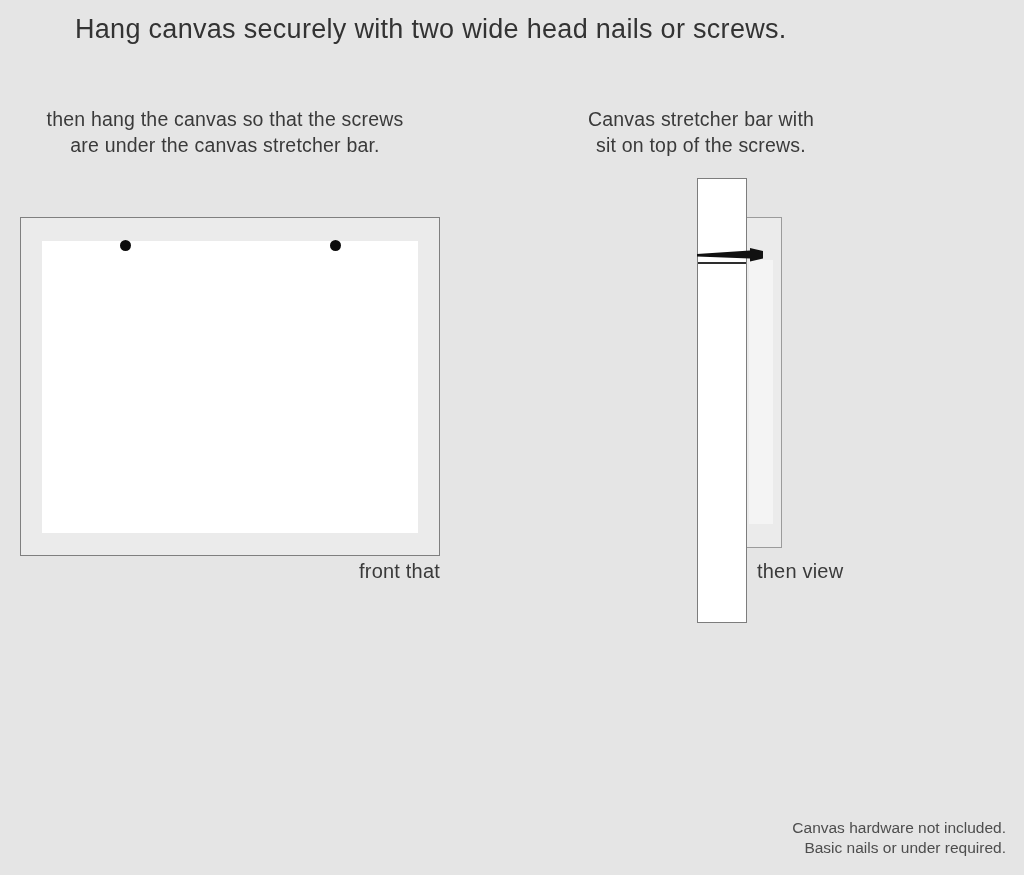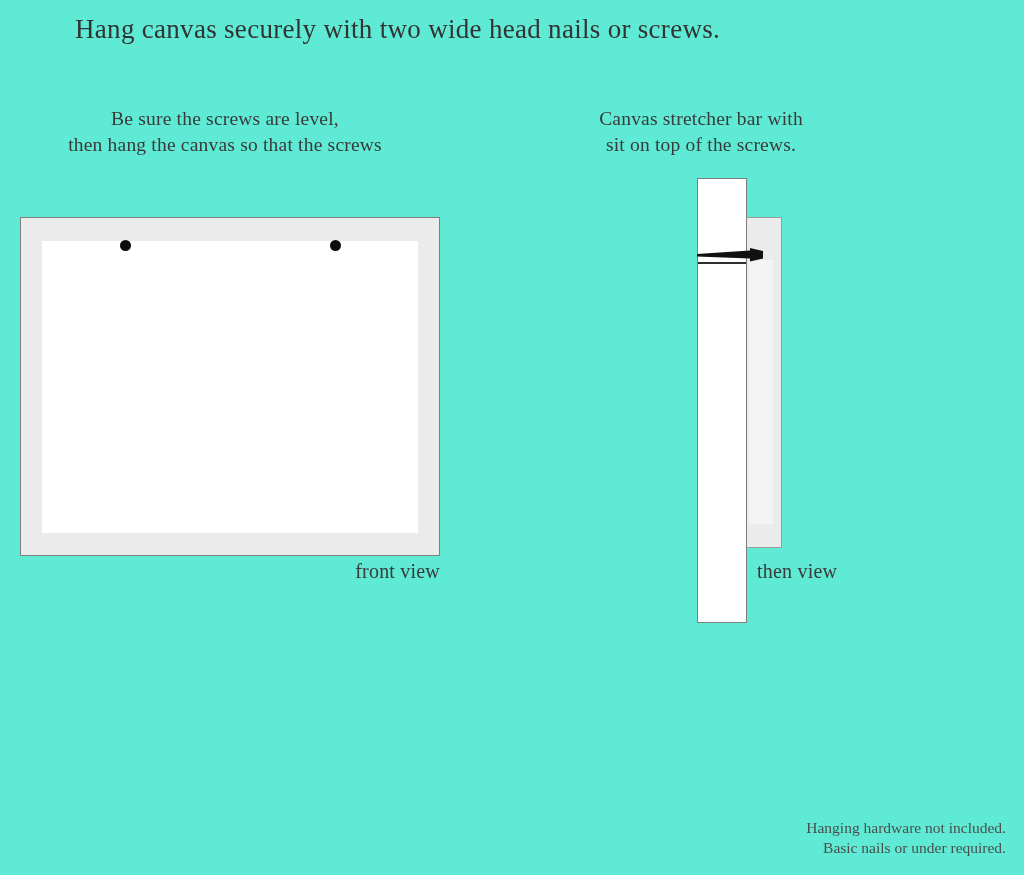--- a/index.html
+++ b/index.html
@@ -1,21 +1,21 @@
 <!DOCTYPE html>
 <html><head>
 <meta charset="utf-8">
 <style>
   html, body { margin: 0; padding: 0; background: #ffffff; }
   .page {
     position: relative;
     width: 1024px;
     height: 875px;
-    background: #5eead4;
-    font-family: Liberation Serif, serif;
+    background: #e5e5e5;
+    font-family: Liberation Sans, sans-serif;
     color: #3a3a3a;
     overflow: hidden;
   }
   .page-title {
     position: absolute;
     left: 75px;
     top: 14px;
     font-size: 27px;
     font-weight: 300;
     letter-spacing: 0.3px;
@@ -119,45 +119,45 @@
   }
 </style>
 </head>
 <body>
 
 <div class="page">
 
   <div class="page-title">Hang canvas securely with two wide head nails or screws.</div>
 
   <div class="instr instr-front">
-    <div>Be sure the screws are level,</div>
     <div>then hang the canvas so that the screws</div>
+    <div>are under the canvas stretcher bar.</div>
   </div>
 
   <div class="instr instr-side">
     <div>Canvas stretcher bar with</div>
     <div>sit on top of the screws.</div>
   </div>
 
   <div class="front-frame">
     <div class="front-inner"></div>
   </div>
   <div class="nail-dot nail-dot-left"></div>
   <div class="nail-dot nail-dot-right"></div>
-  <div class="view-label front-label">front view</div>
+  <div class="view-label front-label">front that</div>
 
   <div class="side-canvas-bar">
     <div class="side-canvas-inner"></div>
   </div>
   <div class="wall-bar"></div>
   <div class="nail-baseline"></div>
   <svg class="nail-svg" viewBox="0 0 72 24" aria-hidden="true">
     <polygon points="3,10 56,6.5 56,14.5 3,12.5" fill="#111111"></polygon>
     <polygon points="56,4 69,7 69,14.5 56,17.5" fill="#111111"></polygon>
   </svg>
   <div class="view-label side-label">then view</div>
 
   <div class="footer-note">
-    <div>Hanging hardware not included.</div>
+    <div>Canvas hardware not included.</div>
     <div>Basic nails or under required.</div>
   </div>
 
 </div>
 
 </body></html>

